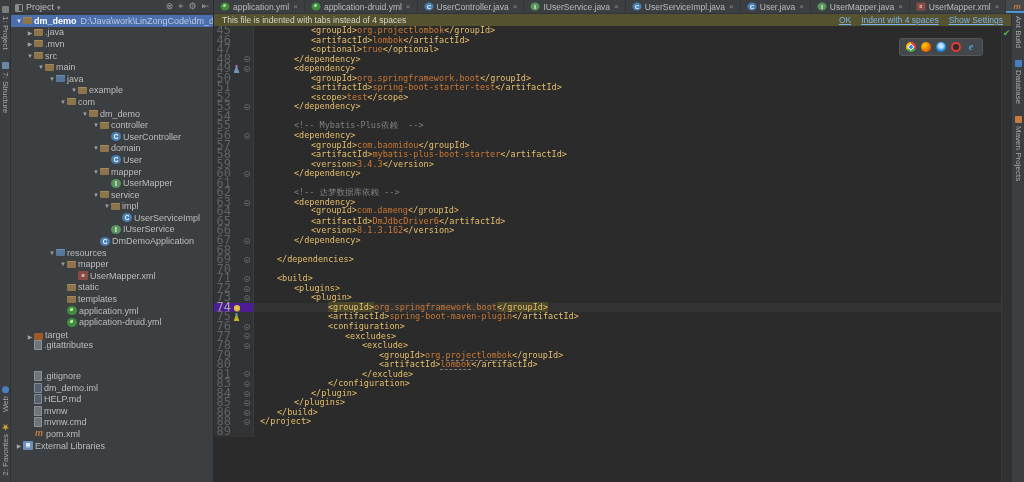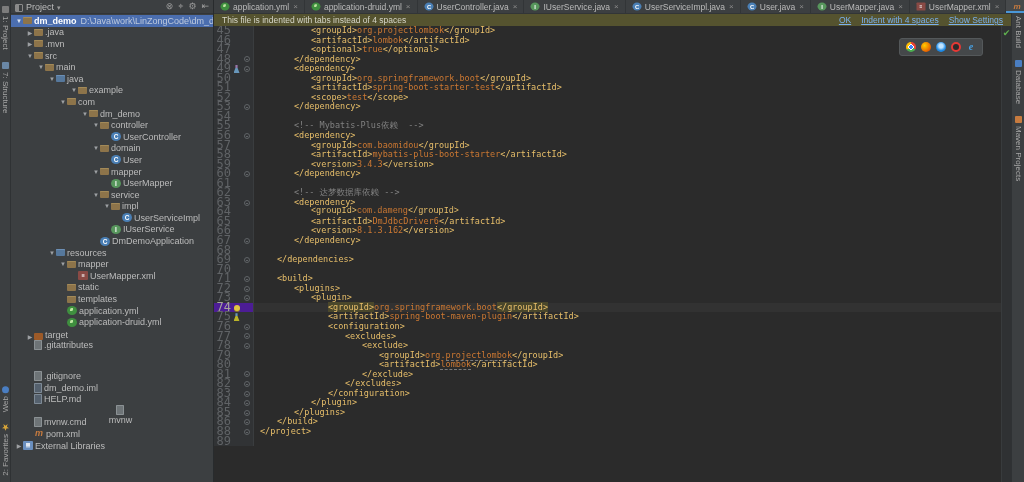--- a/index.html
+++ b/index.html
@@ -284,21 +284,21 @@
         <div class="trow" style="padding-left: 15px;">
           <span class="arrow"></span>
           <span class="tico tico-iml"></span>
           <span class="lbl">dm_demo.iml</span>
         </div>
         <div class="trow" style="padding-left: 15px;">
           <span class="arrow"></span>
           <span class="tico tico-iml"></span>
           <span class="lbl">HELP.md</span>
         </div>
-        <div class="trow" style="padding-left: 15px; flex-direction: column;">
+        <div class="trow" style="padding-left: 15px;">
           <span class="arrow"></span>
           <span class="tico tico-file"></span>
           <span class="lbl">mvnw</span>
         </div>
         <div class="trow" style="padding-left: 15px;">
           <span class="arrow"></span>
           <span class="tico tico-file"></span>
           <span class="lbl">mvnw.cmd</span>
         </div>
         <div class="trow" style="padding-left: 15px;">
@@ -402,21 +402,20 @@
           <div class="crow"><span class="gut"><span class="ln">72</span><span class="gic"></span><span class="fld"><span class="foldc"></span></span></span><span class="codetxt" style="padding-left: 40px;"><span class="tag">&lt;plugins&gt;</span></span></div>
           <div class="crow"><span class="gut"><span class="ln">73</span><span class="gic"></span><span class="fld"><span class="foldc"></span></span></span><span class="codetxt" style="padding-left: 57px;"><span class="tag">&lt;plugin&gt;</span></span></div>
           <div class="crow cur"><span class="gut"><span class="ln">74</span><span class="gic"><span class="bulb"></span></span><span class="fld"></span></span><span class="codetxt" style="padding-left: 74px;"><span class="tag-hl">&lt;groupId&gt;</span><span class="txt">org.springframework.boot</span><span class="tag-hl">&lt;/groupId&gt;</span></span></div>
           <div class="crow"><span class="gut"><span class="ln">75</span><span class="gic"><span class="flask" style="background: linear-gradient(rgb(104, 151, 187) 40%, rgb(187, 181, 41) 40%);"></span></span><span class="fld"></span></span><span class="codetxt" style="padding-left: 74px;"><span class="tag">&lt;artifactId&gt;</span><span class="txt">spring-boot-maven-plugin</span><span class="tag">&lt;/artifactId&gt;</span></span></div>
           <div class="crow"><span class="gut"><span class="ln">76</span><span class="gic"></span><span class="fld"><span class="foldc"></span></span></span><span class="codetxt" style="padding-left: 74px;"><span class="tag">&lt;configuration&gt;</span></span></div>
           <div class="crow"><span class="gut"><span class="ln">77</span><span class="gic"></span><span class="fld"><span class="foldc"></span></span></span><span class="codetxt" style="padding-left: 91px;"><span class="tag">&lt;excludes&gt;</span></span></div>
           <div class="crow"><span class="gut"><span class="ln">78</span><span class="gic"></span><span class="fld"><span class="foldc"></span></span></span><span class="codetxt" style="padding-left: 108px;"><span class="tag">&lt;exclude&gt;</span></span></div>
           <div class="crow"><span class="gut"><span class="ln">79</span><span class="gic"></span><span class="fld"></span></span><span class="codetxt" style="padding-left: 125px;"><span class="tag">&lt;groupId&gt;</span><span class="txt">org.</span><span class="txt spell">projectlombok</span><span class="tag">&lt;/groupId&gt;</span></span></div>
           <div class="crow"><span class="gut"><span class="ln">80</span><span class="gic"></span><span class="fld"></span></span><span class="codetxt" style="padding-left: 125px;"><span class="tag">&lt;artifactId&gt;</span><span class="txt spell">lombok</span><span class="tag">&lt;/artifactId&gt;</span></span></div>
           <div class="crow"><span class="gut"><span class="ln">81</span><span class="gic"></span><span class="fld"><span class="foldc"></span></span></span><span class="codetxt" style="padding-left: 108px;"><span class="tag">&lt;/exclude&gt;</span></span></div>
-          <div class="crow"><span class="gut"><span class="ln">82</span><span class="gic"></span><span class="fld"><span class="foldc"></span></span></span><span class="codetxt" style="padding-left: 91px;"><span class="tag">&lt;/excludes&gt;</span></span></div>
           <div class="crow"><span class="gut"><span class="ln">83</span><span class="gic"></span><span class="fld"><span class="foldc"></span></span></span><span class="codetxt" style="padding-left: 74px;"><span class="tag">&lt;/configuration&gt;</span></span></div>
           <div class="crow"><span class="gut"><span class="ln">84</span><span class="gic"></span><span class="fld"><span class="foldc"></span></span></span><span class="codetxt" style="padding-left: 57px;"><span class="tag">&lt;/plugin&gt;</span></span></div>
           <div class="crow"><span class="gut"><span class="ln">85</span><span class="gic"></span><span class="fld"><span class="foldc"></span></span></span><span class="codetxt" style="padding-left: 40px;"><span class="tag">&lt;/plugins&gt;</span></span></div>
           <div class="crow"><span class="gut"><span class="ln">86</span><span class="gic"></span><span class="fld"><span class="foldc"></span></span></span><span class="codetxt" style="padding-left: 23px;"><span class="tag">&lt;/build&gt;</span></span></div>
           <div class="crow"><span class="gut"><span class="ln">88</span><span class="gic"></span><span class="fld"><span class="foldc"></span></span></span><span class="codetxt" style="padding-left: 6px;"><span class="tag">&lt;/project&gt;</span></span></div>
           <div class="crow"><span class="gut"><span class="ln">89</span><span class="gic"></span><span class="fld"></span></span><span class="codetxt" style="padding-left: 6px;"></span></div>
         </div>
       <div class="stripe">
         <span class="okcheck">✔</span>
       </div>

